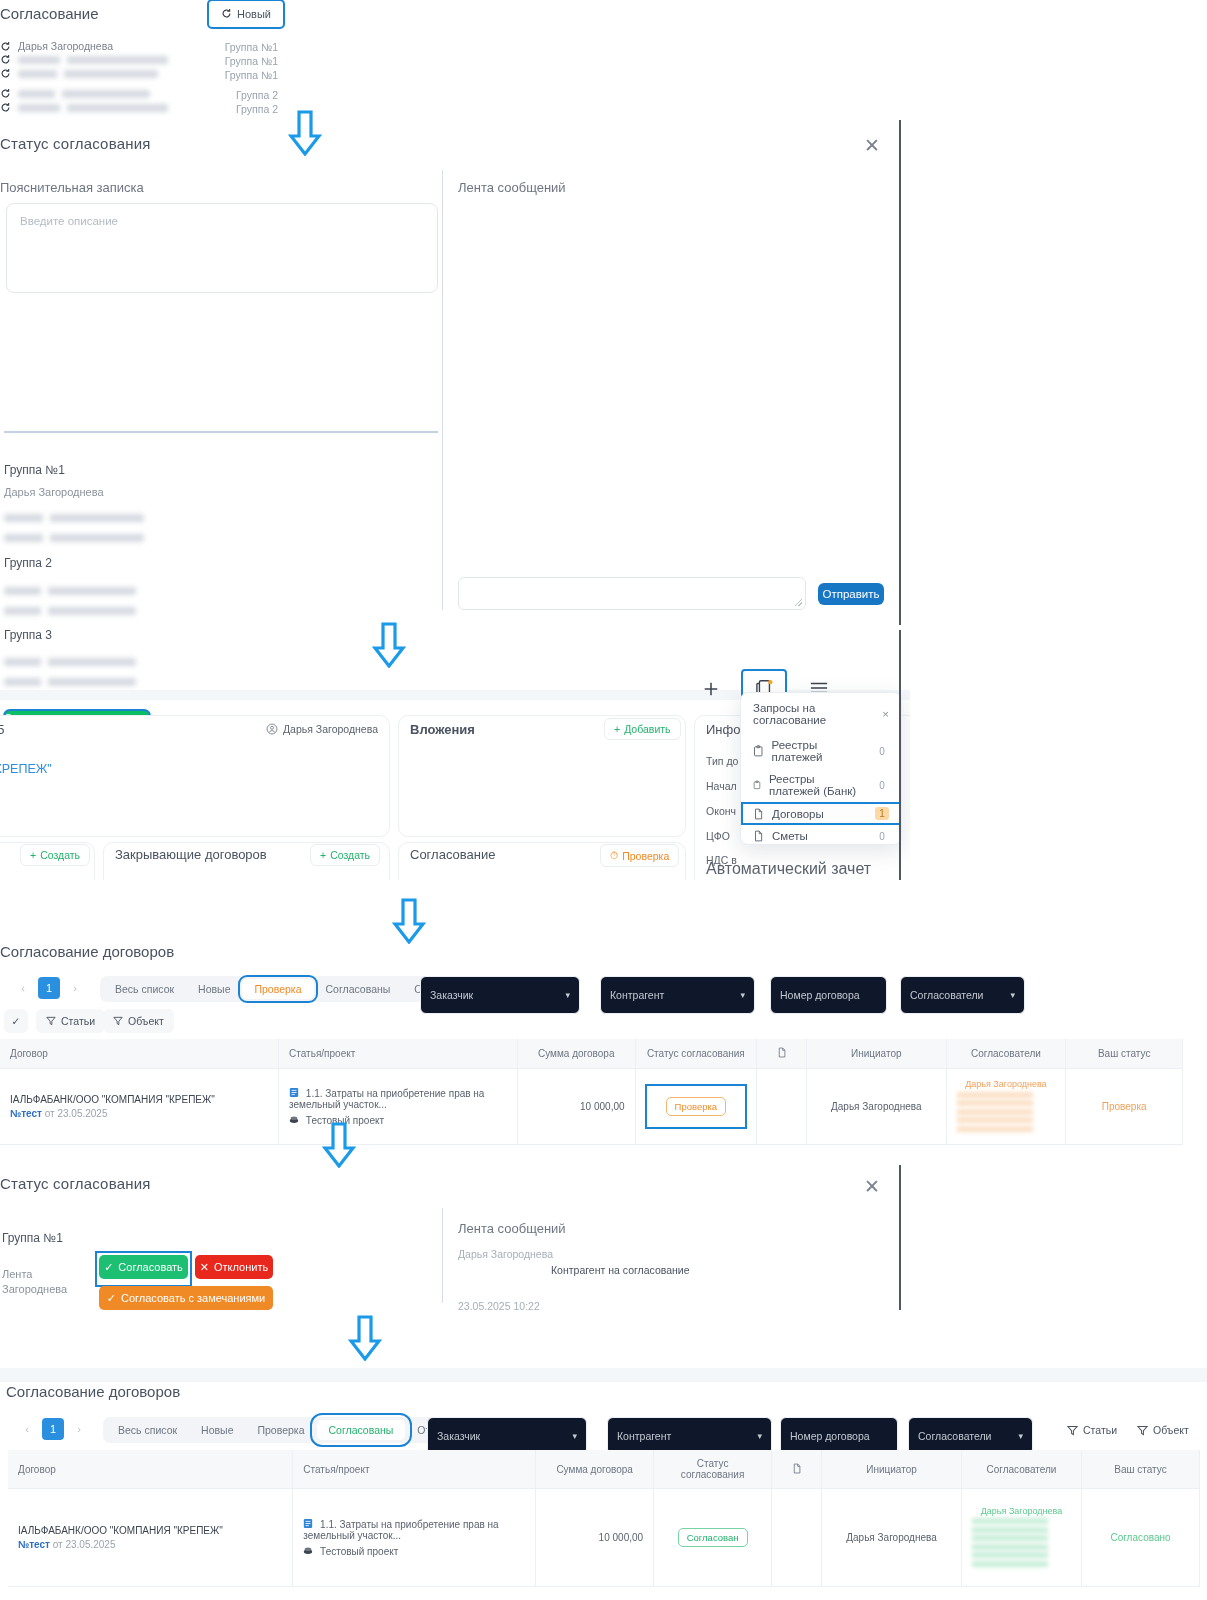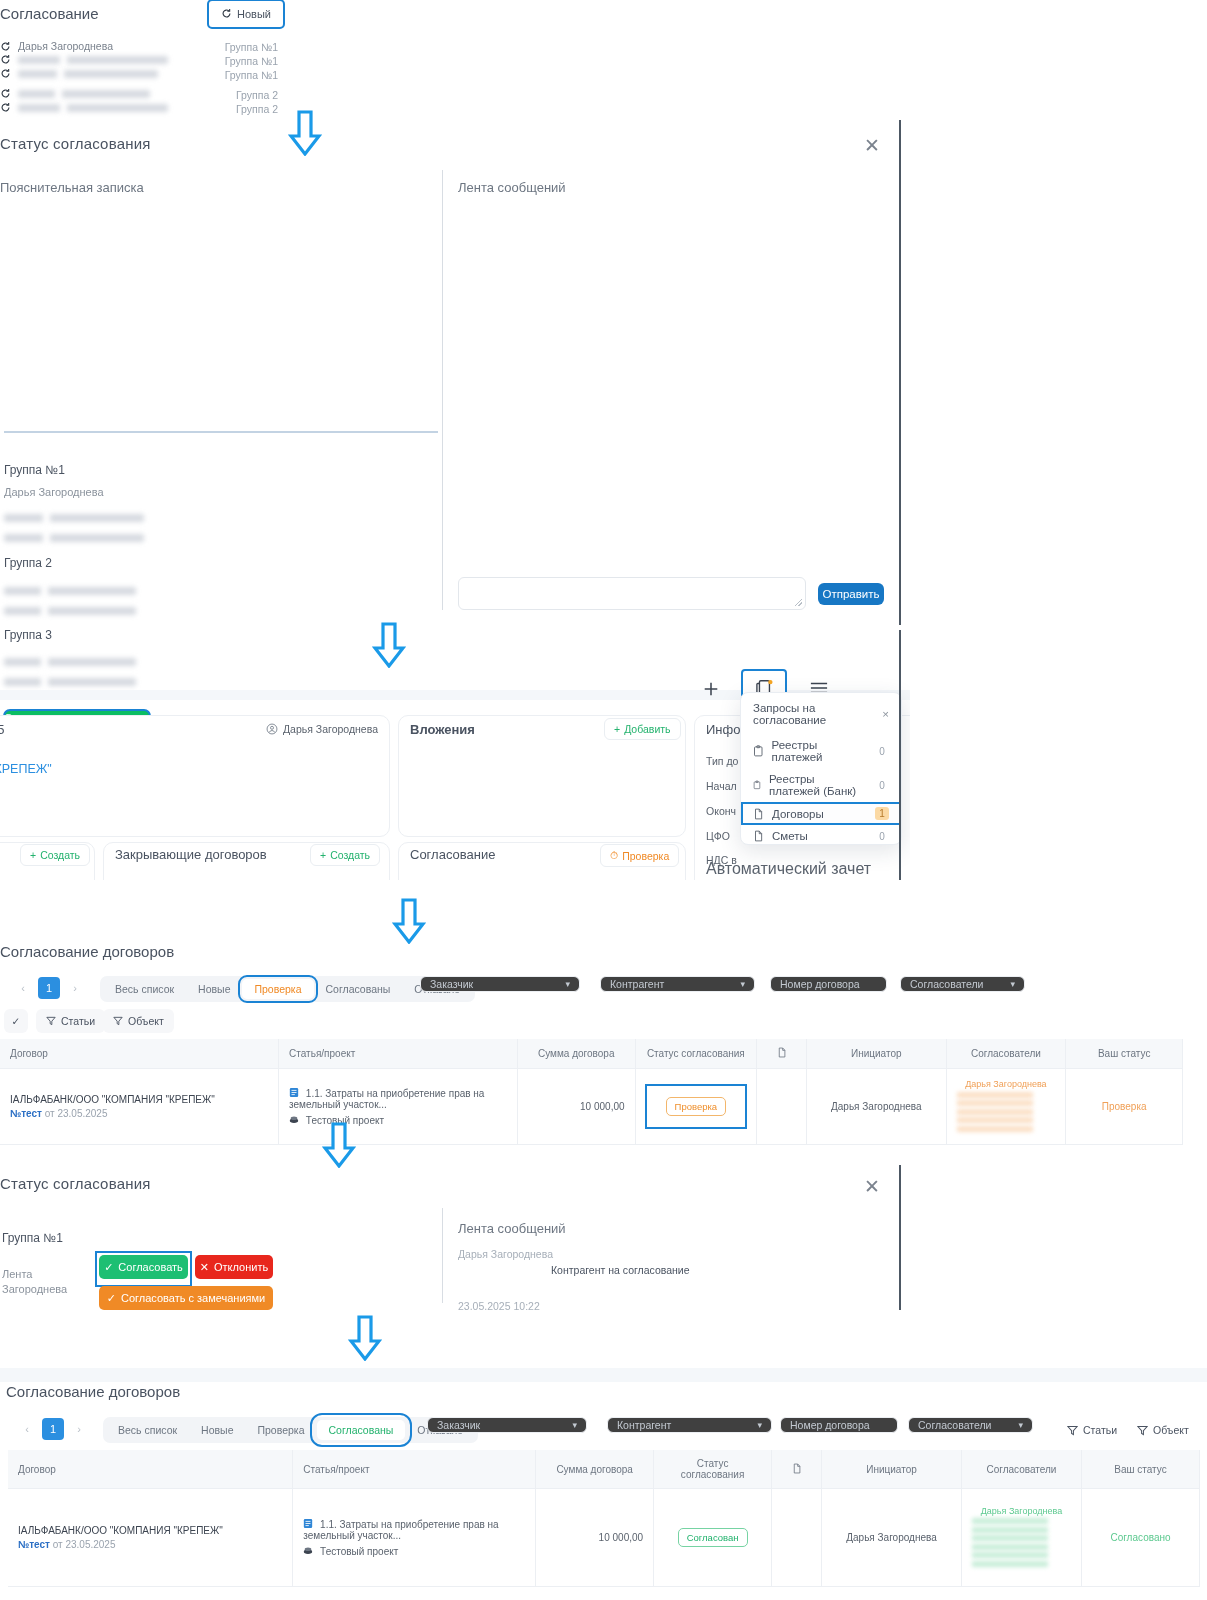--- a/index.html
+++ b/index.html
@@ -96,22 +96,22 @@
   .tbl-title { position:absolute; font-size:15px; color:#4a5361; }
   .pager { position:absolute; display:flex; align-items:center; gap:4px; }
   .pg { width:22px; height:22px; border-radius:4px; display:flex; align-items:center;
        justify-content:center; font-size:11px; color:#b9c0c8; }
   .pg.cur { background:#2b8fe0; color:#fff; }
   .tabs { position:absolute; background:#f2f4f7; border-radius:7px; display:flex;
           align-items:center; height:26px; padding:0 3px; }
   .tab { font-size:10.5px; color:#6d7682; padding:0 12px; height:20px; display:flex;
          align-items:center; border-radius:5px; }
   .tab.active { background:#fff; color:#f08a26; }
-  .selbox { position:absolute; height:16px; border:1px solid #eceff3; border-radius:6px;
-            background:#404040; display:flex; align-items:center; padding:0 9px;
+  .selbox { position:absolute; height:38px; border:1px solid #eceff3; border-radius:6px;
+            background:#0f172a; display:flex; align-items:center; padding:0 9px;
             font-size:10.5px; color:#c3c9d1; }
   .selbox .cv { margin-left:auto; color:#c3c9d1; font-size:9px; }
   .fbtn { position:absolute; height:24px; border-radius:6px; background:#f6f7f9;
           display:flex; align-items:center; gap:5px; padding:0 10px;
           font-size:10.5px; color:#4a5361; }
 
   table.dt { position:absolute; border-collapse:collapse; background:#fff; }
   table.dt th { background:#f6f8fa; font-size:10px; font-weight:normal; color:#6d7682;
     padding:8px 10px; border-right:1px solid #eceff3; border-bottom:1px solid #eceff3; text-align:center; }
   table.dt th.l { text-align:left; }
@@ -215,20 +215,23 @@
       </svg>
   </div>
 
   <div class="sec" style="left:0;top:125px;width:910px;height:505px;">
     <div class="title-lg" style="position:absolute;left:0;top:10px;">Статус согласования</div>
     <div class="close-x" style="right:30px;top:11px;">✕</div>
 
     <div class="label-md" style="position:absolute;left:0;top:55px;">Пояснительная записка</div>
     <div class="label-md" style="position:absolute;left:458px;top:55px;">Лента сообщений</div>
 
+    <div class="note-box" style="left:6px;top:78px;width:432px;height:90px;">
+      <span>Введите описание</span>
+    </div>
 
     <div class="hr-blue" style="left:4px;top:306px;width:434px;"></div>
 
     <div class="grp-head" style="left:4px;top:338px;">Группа №1</div>
     <div class="grp-user" style="left:4px;top:361px;">Дарья Загороднева</div>
     <div style="position:absolute;left:4px;top:383px;"><span class="blurname w2"></span></div>
     <div style="position:absolute;left:4px;top:403px;"><span class="blurname w2"></span></div>
 
     <div class="grp-head" style="left:4px;top:431px;">Группа 2</div>
     <div style="position:absolute;left:4px;top:456px;"><span class="blurname w3"></span></div>

